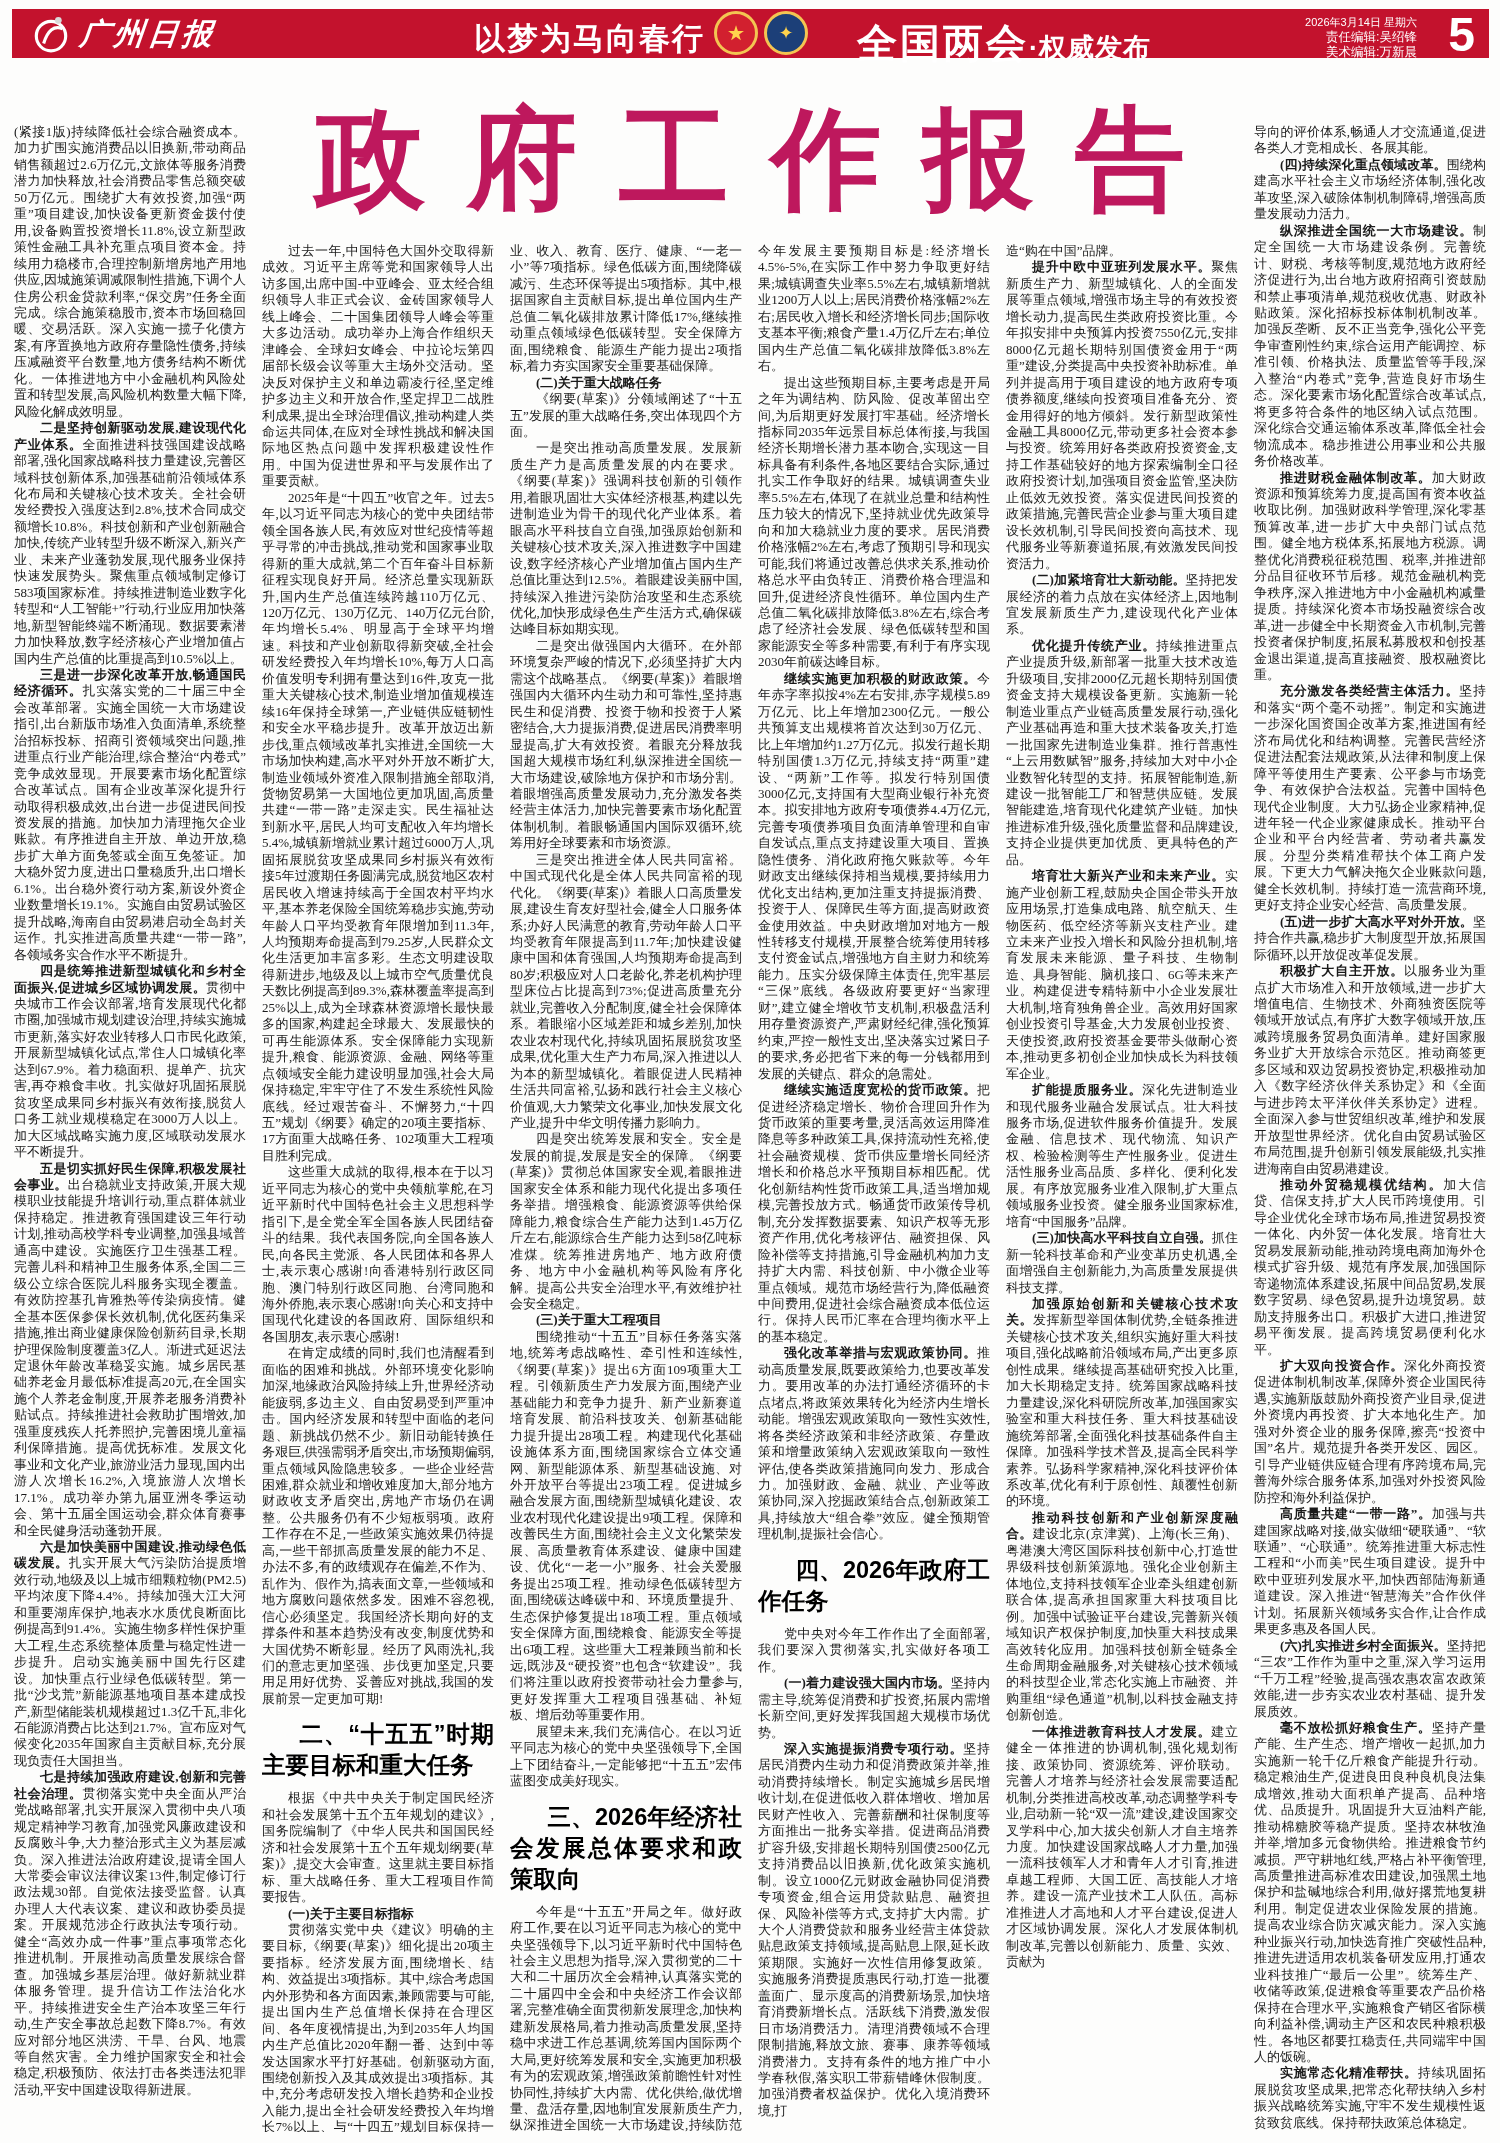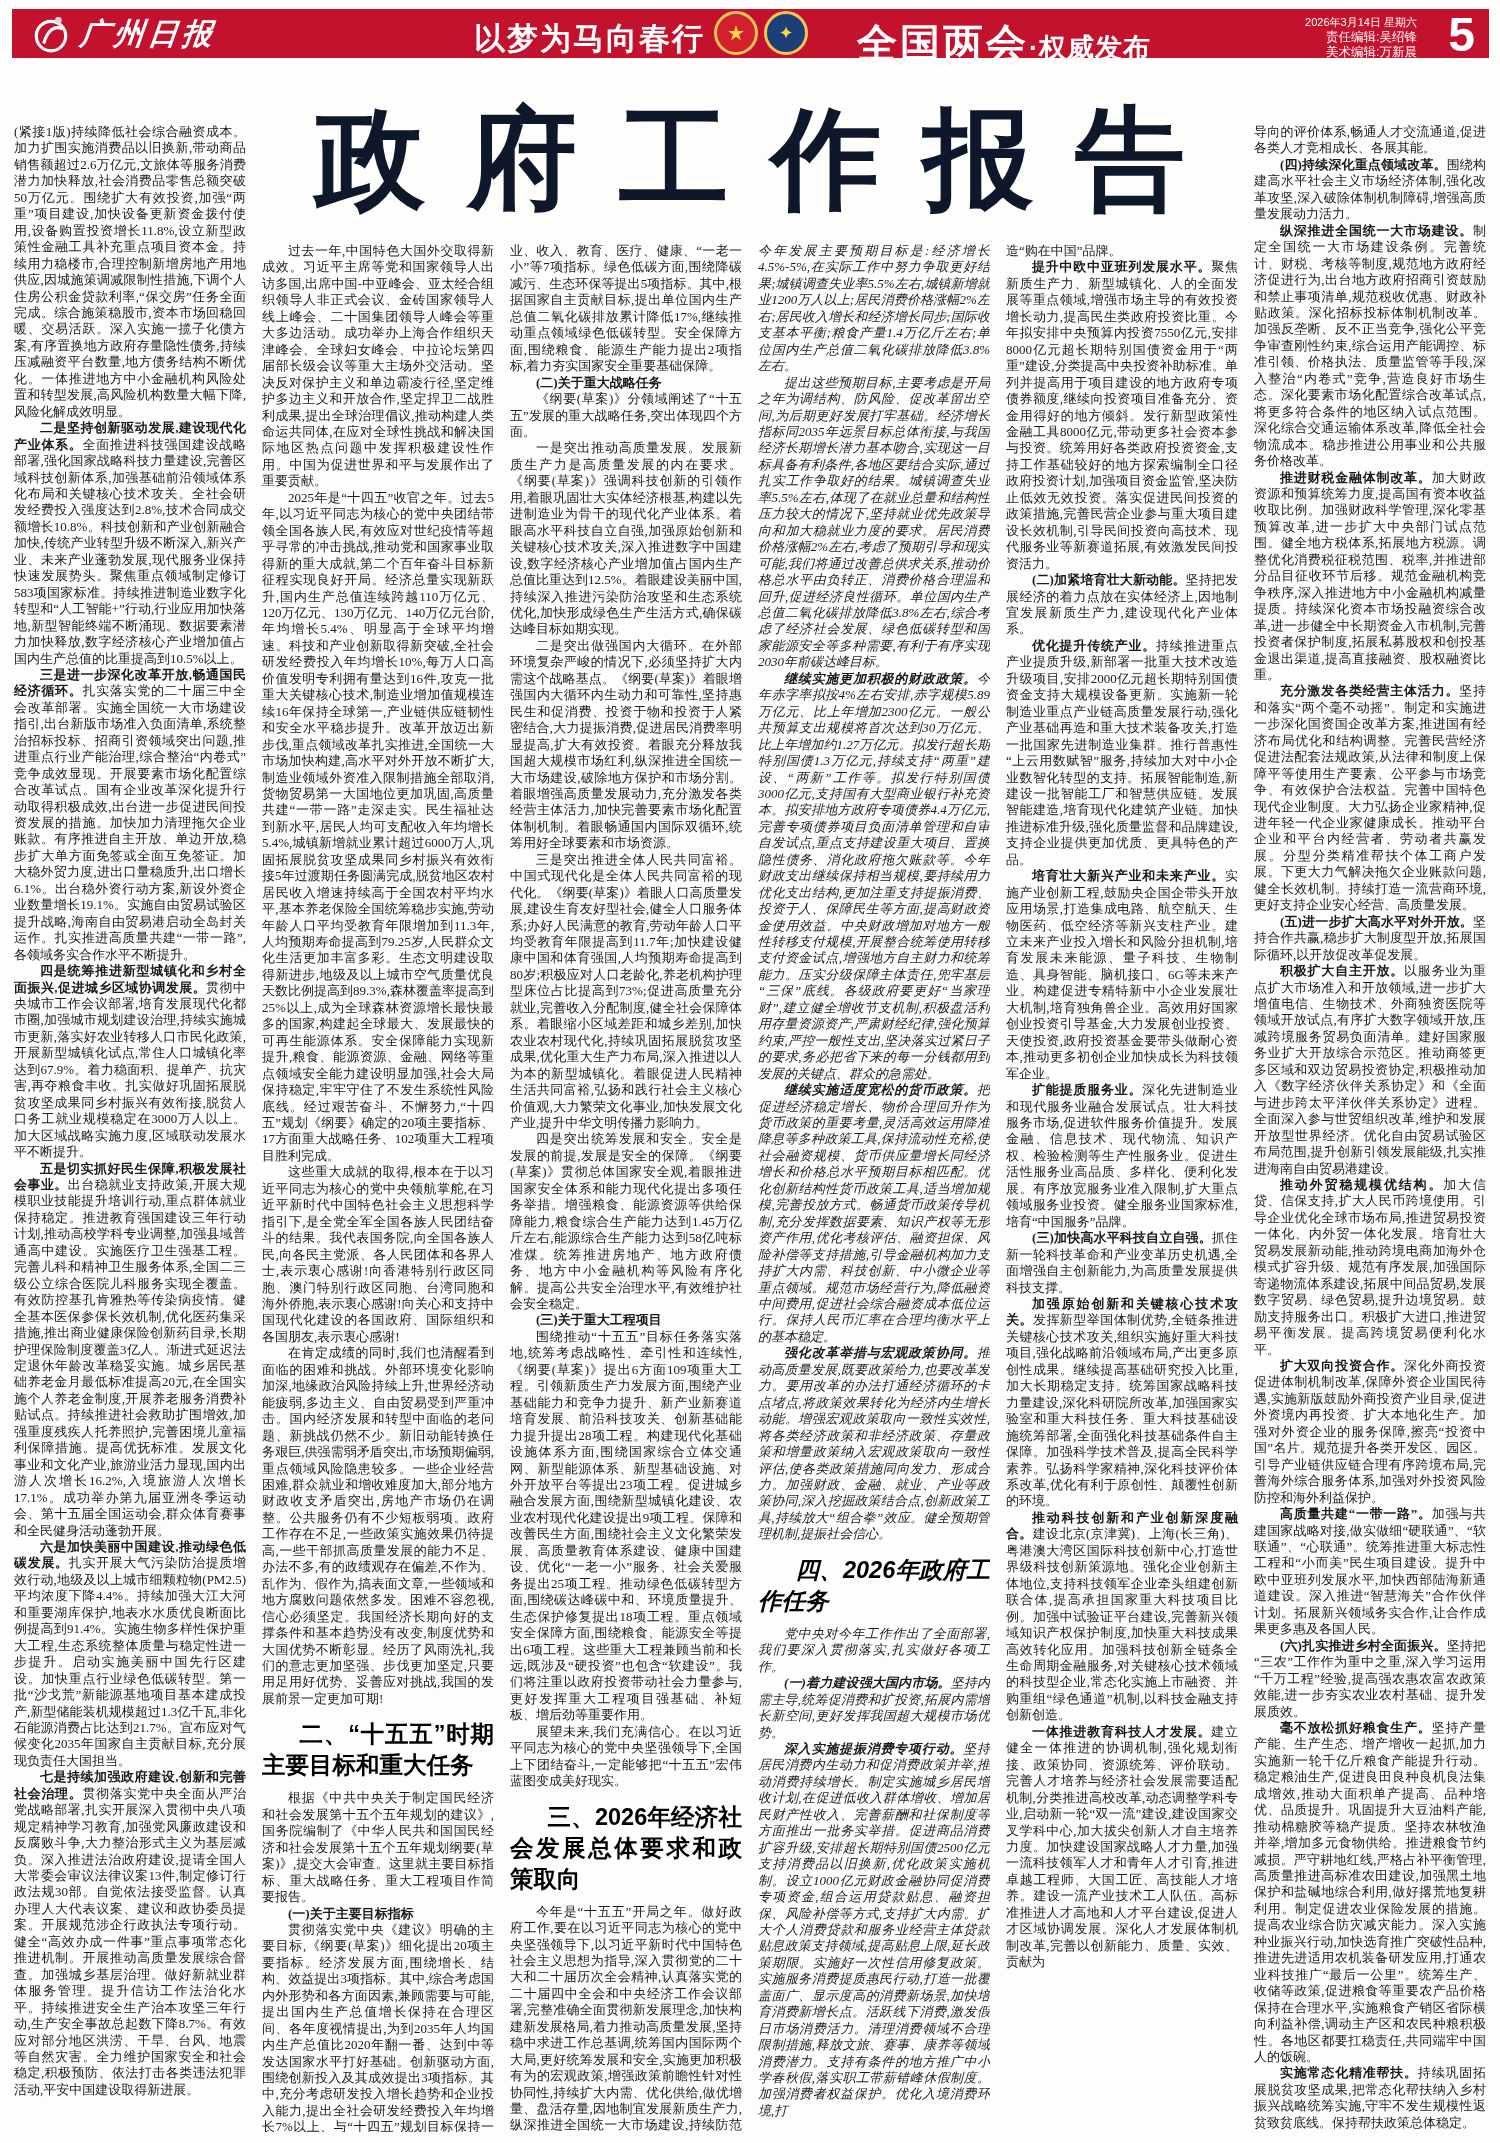--- a/index.html
+++ b/index.html
@@ -23,28 +23,28 @@
   .banner-title .sub{font-size:27px;font-weight:bold;font-family:"Liberation Sans",sans-serif;letter-spacing:1px;}
   .issue-info{position:absolute;right:72px;top:6px;color:#fff;text-align:right;
               font-family:"Liberation Sans",sans-serif;font-size:12.5px;line-height:15px;}
   .issue-info .date{font-size:11px;}
   .page-no{position:absolute;right:14px;top:-2px;color:#fff;font-size:48px;font-weight:bold;
            font-family:"Liberation Sans",sans-serif;}
   
   .headline{position:absolute;left:262px;top:88px;width:976px;height:145px;
             display:flex;align-items:center;justify-content:center;
             font-size:110px;font-weight:900;letter-spacing:42px;text-indent:42px;
-            font-family:"Liberation Serif","DejaVu Serif",serif;color:#0f172a;white-space:nowrap;}
+            font-family:"Liberation Serif","DejaVu Serif",serif;color:#be185d;white-space:nowrap;}
   
   .col{position:absolute;width:232px;font-size:13px;line-height:16.45px;text-align:justify;
        overflow:hidden;color:#1a1a1a;}
   .c1{left:14px;  top:124px;height:2008px;}
   .c2{left:262px; top:243px;height:1889px;}
   .c3{left:510px; top:243px;height:1889px;}
-  .c4{left:758px; top:243px;height:1889px;font-style:italic;}
+  .c4{left:758px; top:243px;height:1889px;}
   .c5{left:1006px;top:243px;height:1889px;}
   .c6{left:1254px;top:124px;height:2008px;}
   .para{margin:0;text-indent:2em;}
   .para.noindent{text-indent:0;}
   .para.tright{text-align:right;text-indent:0;}
   .lead{font-weight:bold;}
   .h2{font-family:"Liberation Sans","DejaVu Sans",sans-serif;font-weight:800;font-size:23.5px;
       line-height:31px;text-indent:1.6em;margin:12px 0 9px;color:#000;}
 </style>
 </head>

